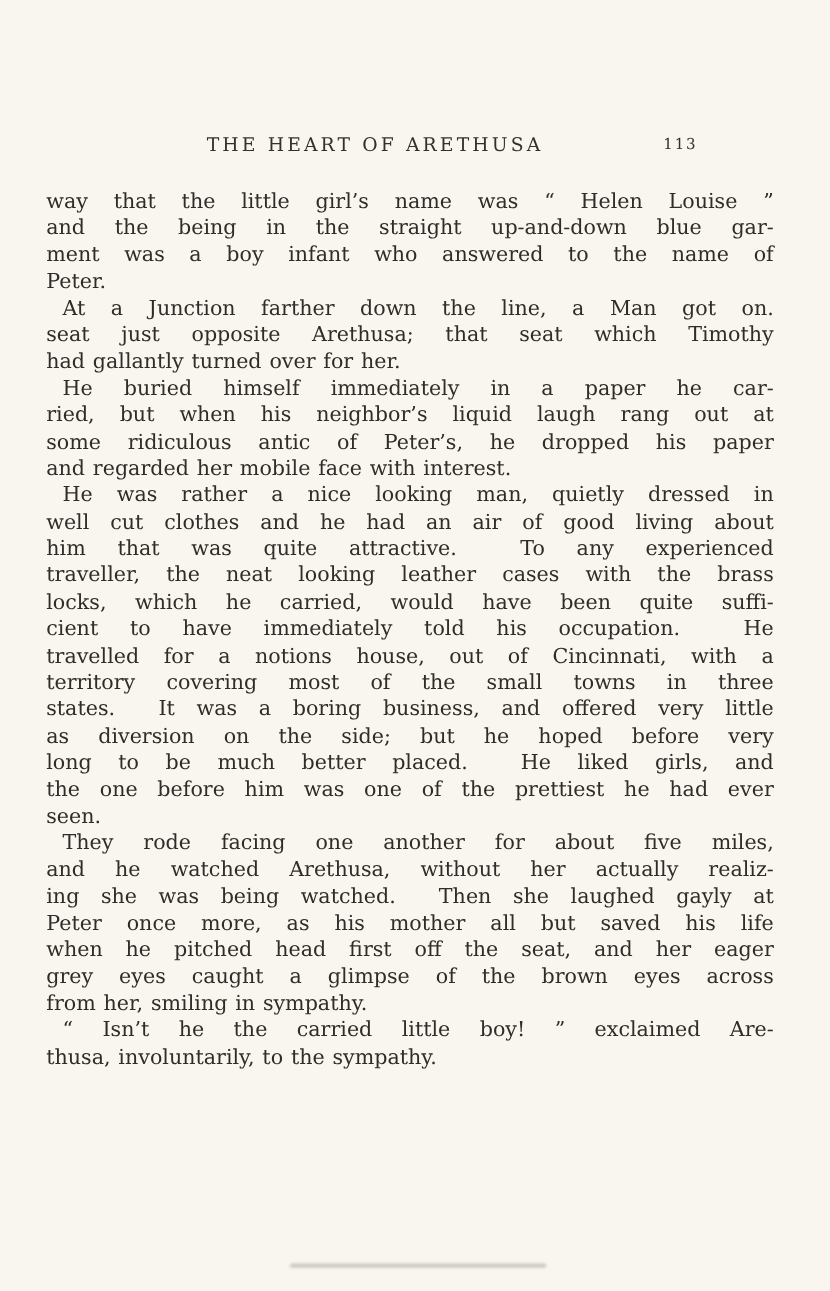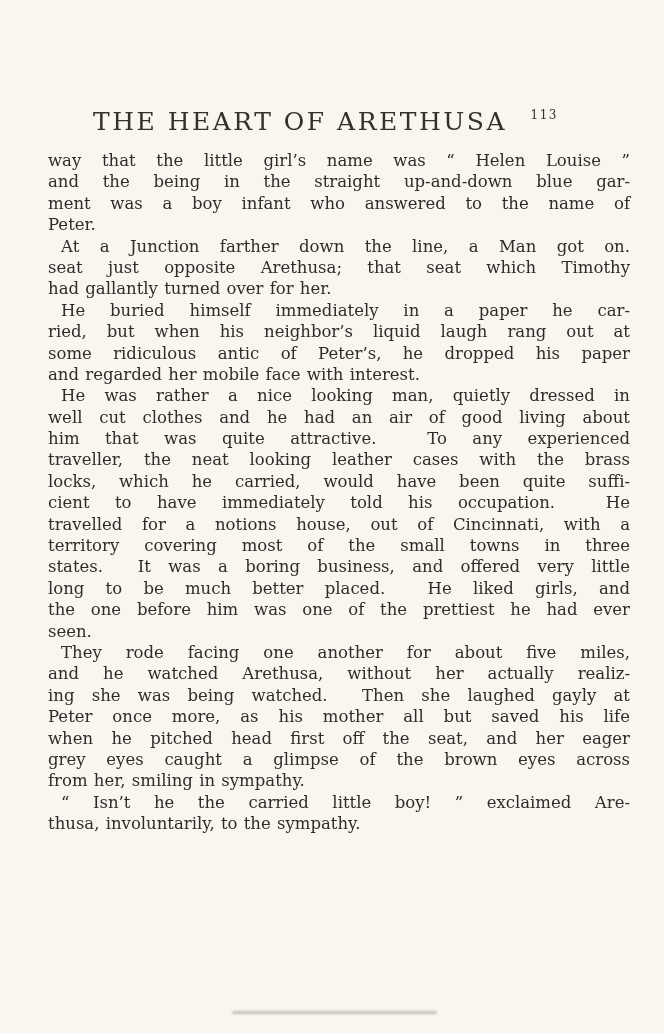--- a/index.html
+++ b/index.html
@@ -21,37 +21,37 @@
     position: absolute;
     top: 107px;
     left: 40px;
     width: 582px;
     height: 26px;
   }
   .running-title {
     position: absolute;
     left: calc(50% - 31px);
     transform: translateX(-50%);
-    font-size: 25px;
+    font-size: 15px;
     letter-spacing: 2.5px;
     white-space: nowrap;
     color: #33312c;
   }
   .page-number {
     position: absolute;
     right: 64px;
     top: 1px;
     font-size: 12px;
     letter-spacing: 1.5px;
     color: #33312c;
   }
   .page-body {
     position: absolute;
     top: 150px;
-    left: 48px;
+    left: 37px;
     width: 582px;
   }
   .paragraph {
     margin: 0;
     padding: 0;
   }
   .text-line {
     font-size: 16.5px;
     line-height: 21.4px;
     height: 21.4px;
@@ -107,20 +107,21 @@
       <div class="paragraph indent">
         <div class="text-line">He was rather a nice looking man, quietly dressed in</div>
         <div class="text-line">well cut clothes and he had an air of good living about</div>
         <div class="text-line">him that was quite attractive.&nbsp; To any experienced</div>
         <div class="text-line">traveller, the neat looking leather cases with the brass</div>
         <div class="text-line">locks, which he carried, would have been quite suffi-</div>
         <div class="text-line">cient to have immediately told his occupation.&nbsp; He</div>
         <div class="text-line">travelled for a notions house, out of Cincinnati, with a</div>
         <div class="text-line">territory covering most of the small towns in three</div>
         <div class="text-line">states.&nbsp; It was a boring business, and offered very little</div>
+        <div class="text-line">as diversion on the side; but he hoped before very</div>
         <div class="text-line">long to be much better placed.&nbsp; He liked girls, and</div>
         <div class="text-line">the one before him was one of the prettiest he had ever</div>
         <div class="text-line last">seen.</div>
       </div>
       <div class="paragraph indent">
         <div class="text-line">They rode facing one another for about five miles,</div>
         <div class="text-line">and he watched Arethusa, without her actually realiz-</div>
         <div class="text-line">ing she was being watched.&nbsp; Then she laughed gayly at</div>
         <div class="text-line">Peter once more, as his mother all but saved his life</div>
         <div class="text-line">when he pitched head first off the seat, and her eager</div>

